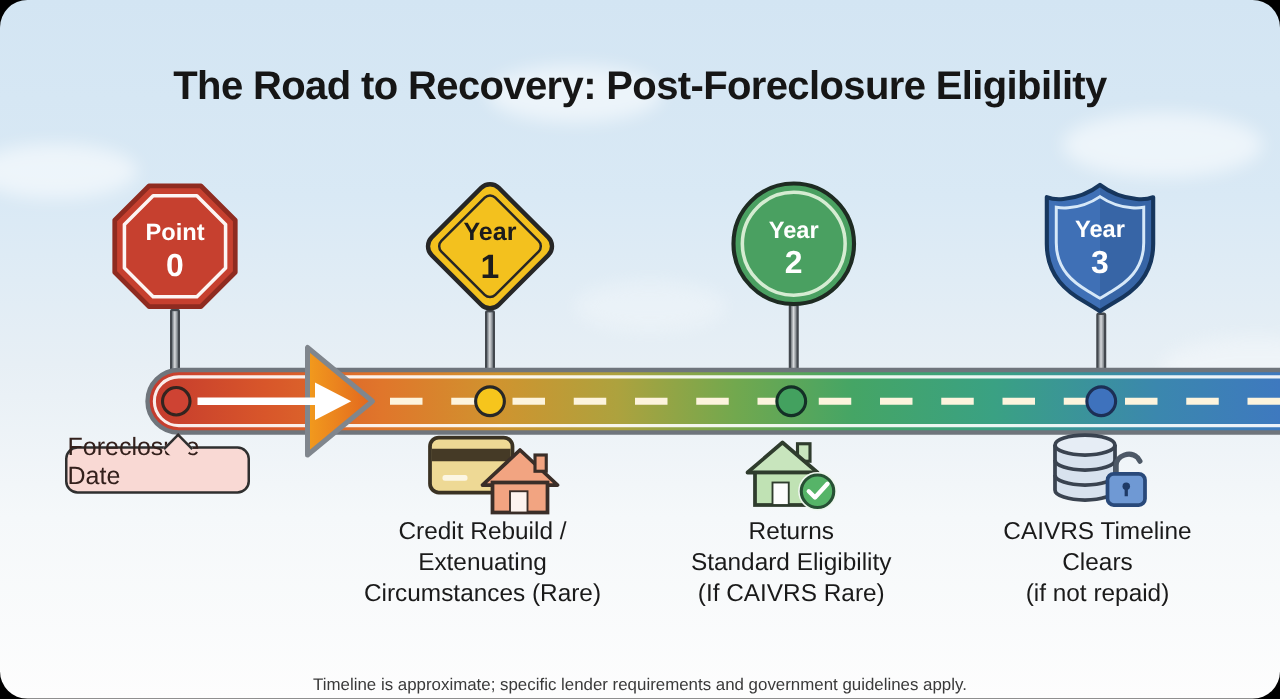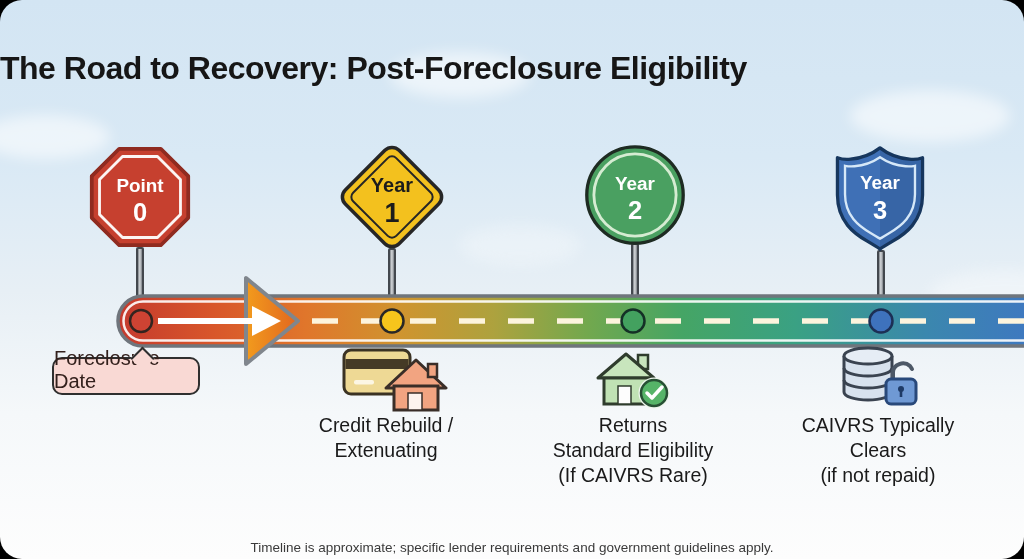--- a/index.html
+++ b/index.html
@@ -1,21 +1,21 @@
 <!DOCTYPE html>
 <html><head>
 <meta charset="utf-8">
 <style>
   html,body{margin:0;padding:0;background:#000;}
   body{font-family:"Liberation Sans",sans-serif;}
   .canvas{position:relative;width:1024px;height:559px;margin:0 auto;overflow:hidden;
     border-radius:22px;
     background:linear-gradient(180deg,#d3e5f3 0%,#d9e9f5 28%,#e7eff5 52%,#f5f8fa 74%,#fdfdfd 100%);}
   .cloud{position:absolute;background:rgba(255,255,255,0.55);border-radius:50%;filter:blur(7px);}
-  .title{position:absolute;top:50px;left:0;width:100%;text-align:left;
+  .title{position:absolute;top:50px;left:0;width:100%;text-align:center;
     font-size:32px;font-weight:bold;color:#161616;letter-spacing:-0.5px;}
   .pole{position:absolute;width:8px;z-index:1;
     background:linear-gradient(90deg,#7d8287,#d7dadd 45%,#7d8287);
     border:2px solid #43484e;border-radius:2px;box-sizing:border-box;}
   .sign{position:absolute;z-index:3;}
   .road-svg{position:absolute;left:0;top:270px;z-index:2;}
   .bubble{position:absolute;left:52px;top:357px;width:148px;height:38px;z-index:4;
     background:#f9d9d4;border:2.5px solid #2f2f2f;border-radius:10px;
     display:flex;align-items:flex-end;justify-content:center;
     font-size:20px;color:#33201c;box-sizing:border-box;}
@@ -138,27 +138,28 @@
     <path d="M6,34 A24,8 0 0 0 54,34" fill="none" stroke="#3a4350" stroke-width="3"></path>
     <path d="M55,33 L55,26 A10,9 0 0 1 72,20 L74,23" fill="none" stroke="#4d5866" stroke-width="4" stroke-linecap="round"></path>
     <rect x="48" y="33" width="30" height="25" rx="5" fill="#6f99d4" stroke="#29497a" stroke-width="3"></rect>
     <circle cx="63" cy="43" r="3" fill="#1e3a66"></circle>
     <rect x="61.7" y="44" width="2.6" height="7" fill="#1e3a66"></rect>
   </svg>
 
   <div class="caption" style="left:266px;">
     <div>Credit Rebuild /</div>
     <div>Extenuating</div>
+    <div>Circumstances (Rare)</div>
   </div>
   <div class="caption" style="left:513px;">
     <div>Returns</div>
     <div>Standard Eligibility</div>
     <div>(If CAIVRS Rare)</div>
   </div>
   <div class="caption" style="left:758px;">
-    <div>CAIVRS Typically</div>
+    <div>CAIVRS Timeline</div>
     <div>Clears</div>
     <div>(if not repaid)</div>
   </div>
 
   <div class="footer">Timeline is approximate; specific lender requirements and government guidelines apply.</div>
 
 </div>
 
 </body></html>

